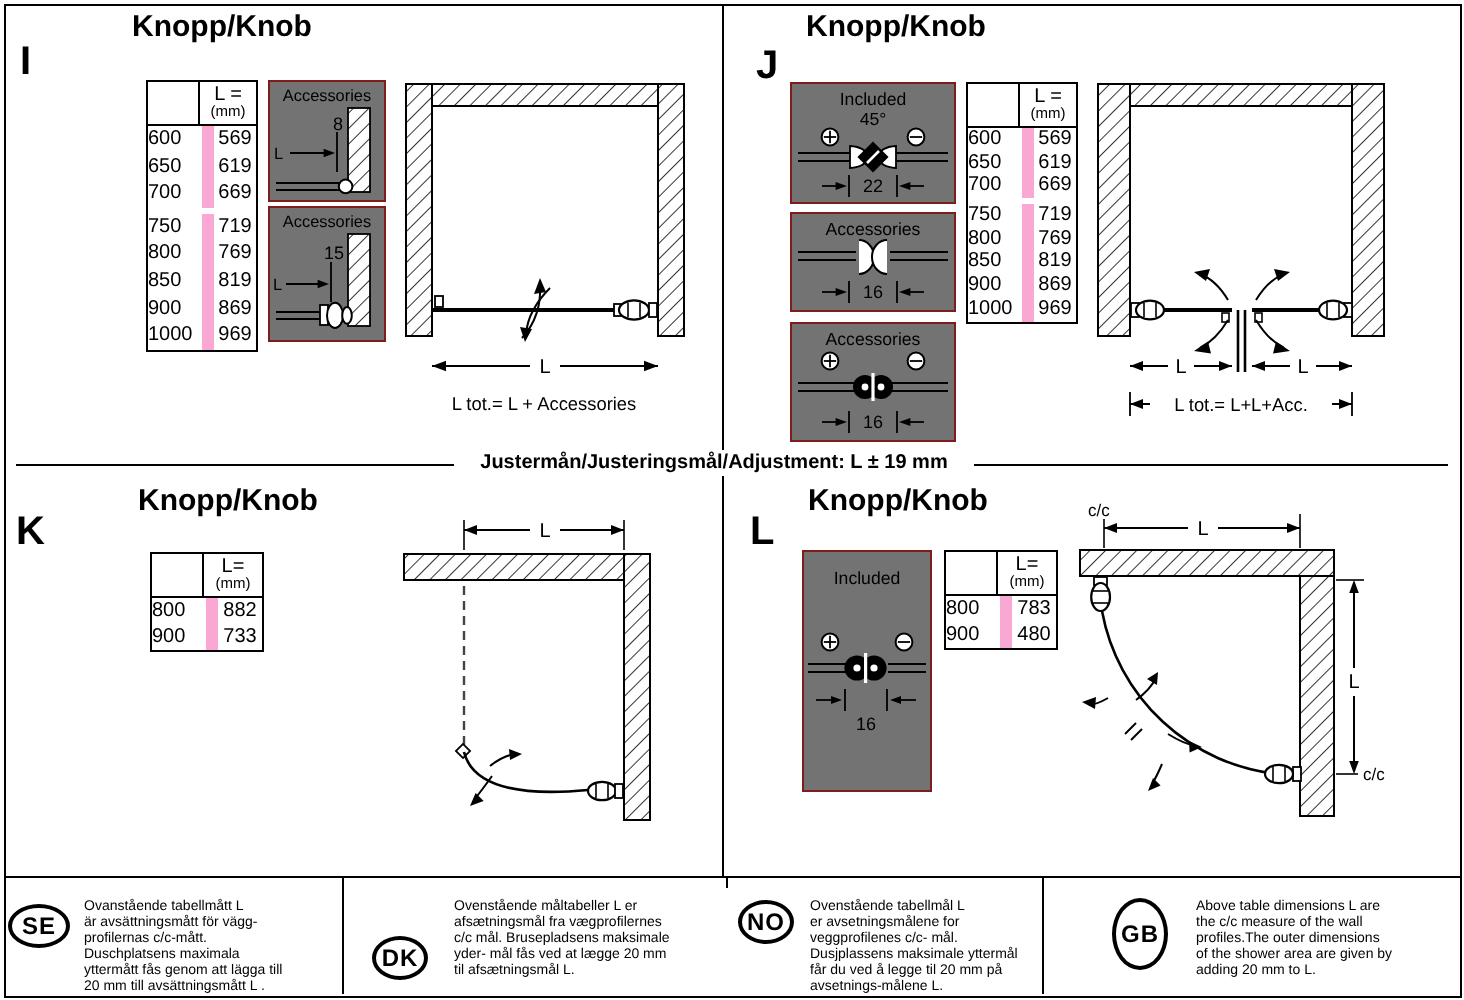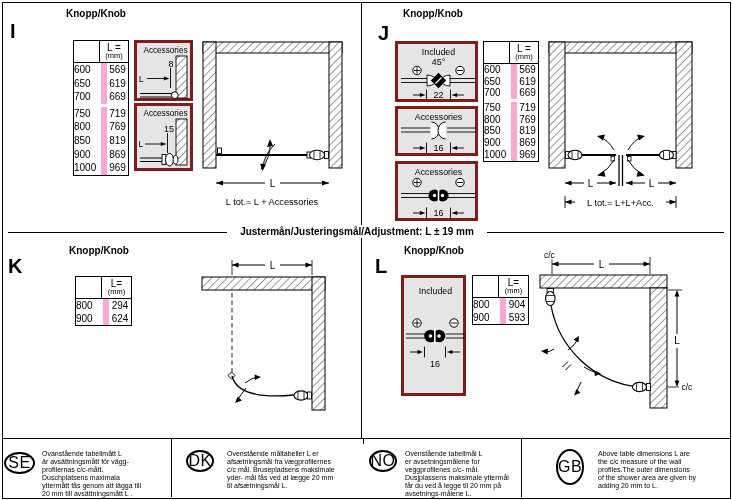--- a/index.html
+++ b/index.html
@@ -1,45 +1,45 @@
 <!DOCTYPE html>
 <html><head>
 <meta charset="utf-8">
 <style>
   html,body{margin:0;padding:0;background:#e8e8e8}
   #page{position:relative;width:732px;height:500px;background:#ffffff;overflow:hidden;
         font-family:"Liberation Sans",sans-serif;color:#000}
   .abs{position:absolute}
   .border-frame{position:absolute;left:2px;top:2px;width:727px;height:495px;border:1px solid #000;pointer-events:none}
   .sec-letter{font-size:20px;font-weight:bold;line-height:20px}
-  .sec-title{font-size:10px;font-weight:bold;line-height:11px}
+  .sec-title{font-size:15px;font-weight:bold;line-height:11px}
   .vline{position:absolute;width:1px;background:#000}
   .hline{position:absolute;height:1px;background:#000}
   .adj-note{position:absolute;left:227px;top:225px;width:260px;text-align:center;background:#fff;
             font-size:10px;font-weight:bold;line-height:13px}
   
   .dim-table{position:absolute;border:1px solid #000;background:#fff;font-size:10px;box-sizing:border-box}
   .dt-head{display:flex;border-bottom:1px solid #000}
   .dt-hc1{flex:0 0 25px}
   .dt-hc2{flex:1;border-left:1px solid #000;text-align:center;padding:1px 0 2px 0}
   .dt-hval{display:block;font-size:10px;line-height:9px;margin-top:1px}
   .dt-hunit{display:block;font-size:7.5px;line-height:8px}
   .dt-row{display:flex}
   .dt-c1{flex:0 0 25px;text-align:left;padding-right:2px}
   .dt-c2{flex:1;border-left:6px solid #f9a8d4;text-align:center}
   .rh14 .dt-row{height:13.6px;line-height:13.6px}
   .rh12 .dt-row{height:11.7px;line-height:11.7px}
   .rh13 .dt-row{height:13px;line-height:13px}
   .dt-body .dt-row:nth-child(4){margin-top:3px}
   
-  .acc-box{position:absolute;border:3px solid #7f1d1d;background:#e5e5e5;box-sizing:border-box}
+  .acc-box{position:absolute;border:1px solid #7f1d1d;background:#737373;box-sizing:border-box}
   .acc-box svg{display:block}
   
   .footer-oval{display:flex;align-items:center;justify-content:center;border:2px solid #000;
-               border-radius:50%;font-weight:normal;font-size:16px;box-sizing:border-box;letter-spacing:0.5px}
+               border-radius:50%;font-weight:bold;font-size:12px;box-sizing:border-box;letter-spacing:0.5px}
   .footer-text{font-size:7px;line-height:7.9px}
   
   svg text{font-family:"Liberation Sans",sans-serif;fill:#000}
   .svt-label{font-size:8.2px}
   .svt-label9{font-size:8.8px}
   .svt-num{font-size:9px}
   .svt-dim{font-size:10px}
   .svt-formula{font-size:9.2px}
   .svt-cc{font-size:8.5px}
 </style>
@@ -405,25 +405,25 @@
     <div class="dt-head">
       <div class="dt-hc1"></div>
       <div class="dt-hc2">
           <span class="dt-hval">L=</span>
           <span class="dt-hunit">(mm)</span>
         </div>
     </div>
     <div class="dt-body">
         <div class="dt-row">
           <span class="dt-c1">800</span>
-          <span class="dt-c2">294</span>
+          <span class="dt-c2">882</span>
         </div>
         <div class="dt-row">
           <span class="dt-c1">900</span>
-          <span class="dt-c2">624</span>
+          <span class="dt-c2">733</span>
         </div>
       </div>
   </div>
 
   <svg class="abs" style="left:195px;top:255px" width="140" height="160" viewBox="0 0 140 160">
     <defs>
       <pattern id="h3" width="5.5" height="5.5" patternUnits="userSpaceOnUse" patternTransform="rotate(45)">
         <rect width="5.5" height="5.5" fill="#fff"></rect>
           <line x1="0" y1="0" x2="0" y2="5.5" stroke="#333" stroke-width="1"></line>
       </pattern>
@@ -502,25 +502,25 @@
     <div class="dt-head">
       <div class="dt-hc1"></div>
       <div class="dt-hc2">
           <span class="dt-hval">L=</span>
           <span class="dt-hunit">(mm)</span>
         </div>
     </div>
     <div class="dt-body">
         <div class="dt-row">
           <span class="dt-c1">800</span>
-          <span class="dt-c2">904</span>
+          <span class="dt-c2">783</span>
         </div>
         <div class="dt-row">
           <span class="dt-c1">900</span>
-          <span class="dt-c2">593</span>
+          <span class="dt-c2">480</span>
         </div>
       </div>
   </div>
 
   <svg class="abs" style="left:535px;top:246px" width="162" height="172" viewBox="0 0 162 172">
     <defs>
       <pattern id="h4" width="5.5" height="5.5" patternUnits="userSpaceOnUse" patternTransform="rotate(45)">
         <rect width="5.5" height="5.5" fill="#fff"></rect>
           <line x1="0" y1="0" x2="0" y2="5.5" stroke="#333" stroke-width="1"></line>
       </pattern>
@@ -588,21 +588,21 @@
     </div>
   <div class="abs footer-text" style="left:42px;top:450px;width:132px">
     <div>Ovanstående tabellmått L</div>
       <div>är avsättningsmått för vägg-</div>
       <div>profilernas c/c-mått.</div>
     <div>Duschplatsens maximala</div>
       <div>yttermått fås genom att lägga till</div>
       <div>20 mm till avsättningsmått L .</div>
   </div>
 
-  <div class="abs footer-oval" style="left:186px;top:450px;width:28px;height:22px">
+  <div class="abs footer-oval" style="left:186px;top:468px;width:28px;height:22px">
       <span>DK</span>
     </div>
   <div class="abs footer-text" style="left:227px;top:450px;width:136px">
     <div>Ovenstående måltabeller L er</div>
       <div>afsætningsmål fra vægprofilernes</div>
       <div>c/c mål. Brusepladsens maksimale</div>
     <div>yder- mål fås ved at lægge 20 mm</div>
       <div>til afsætningsmål L.</div>
   </div>
 

